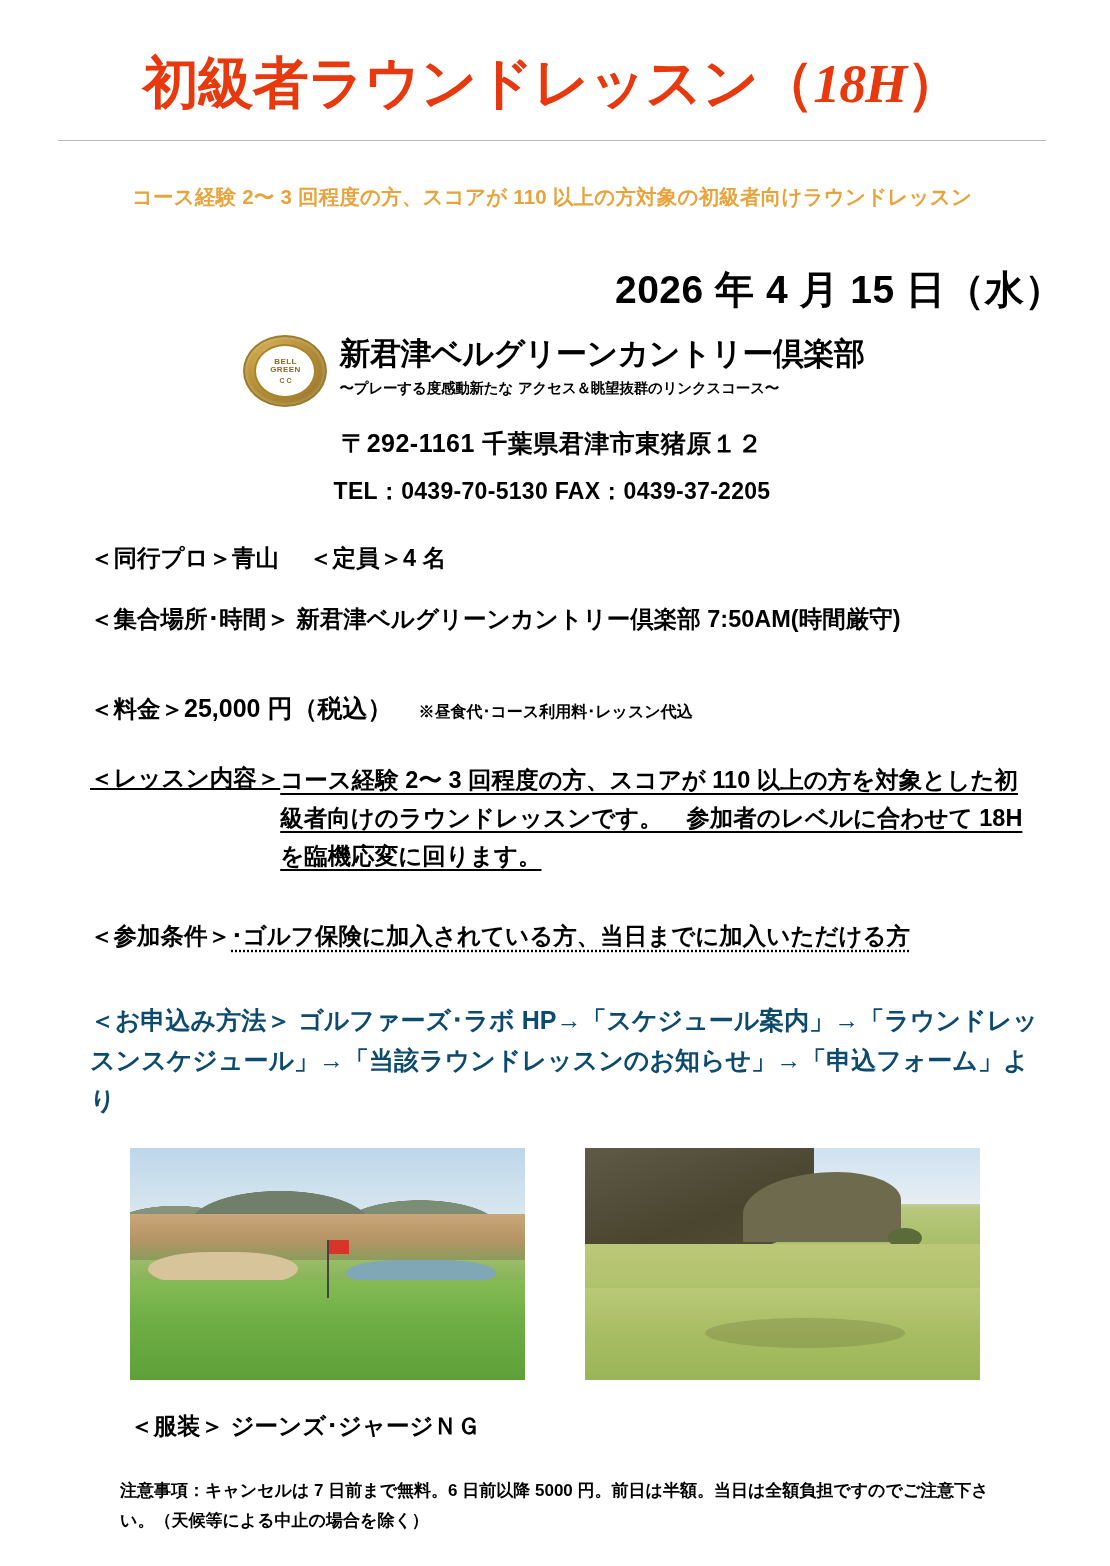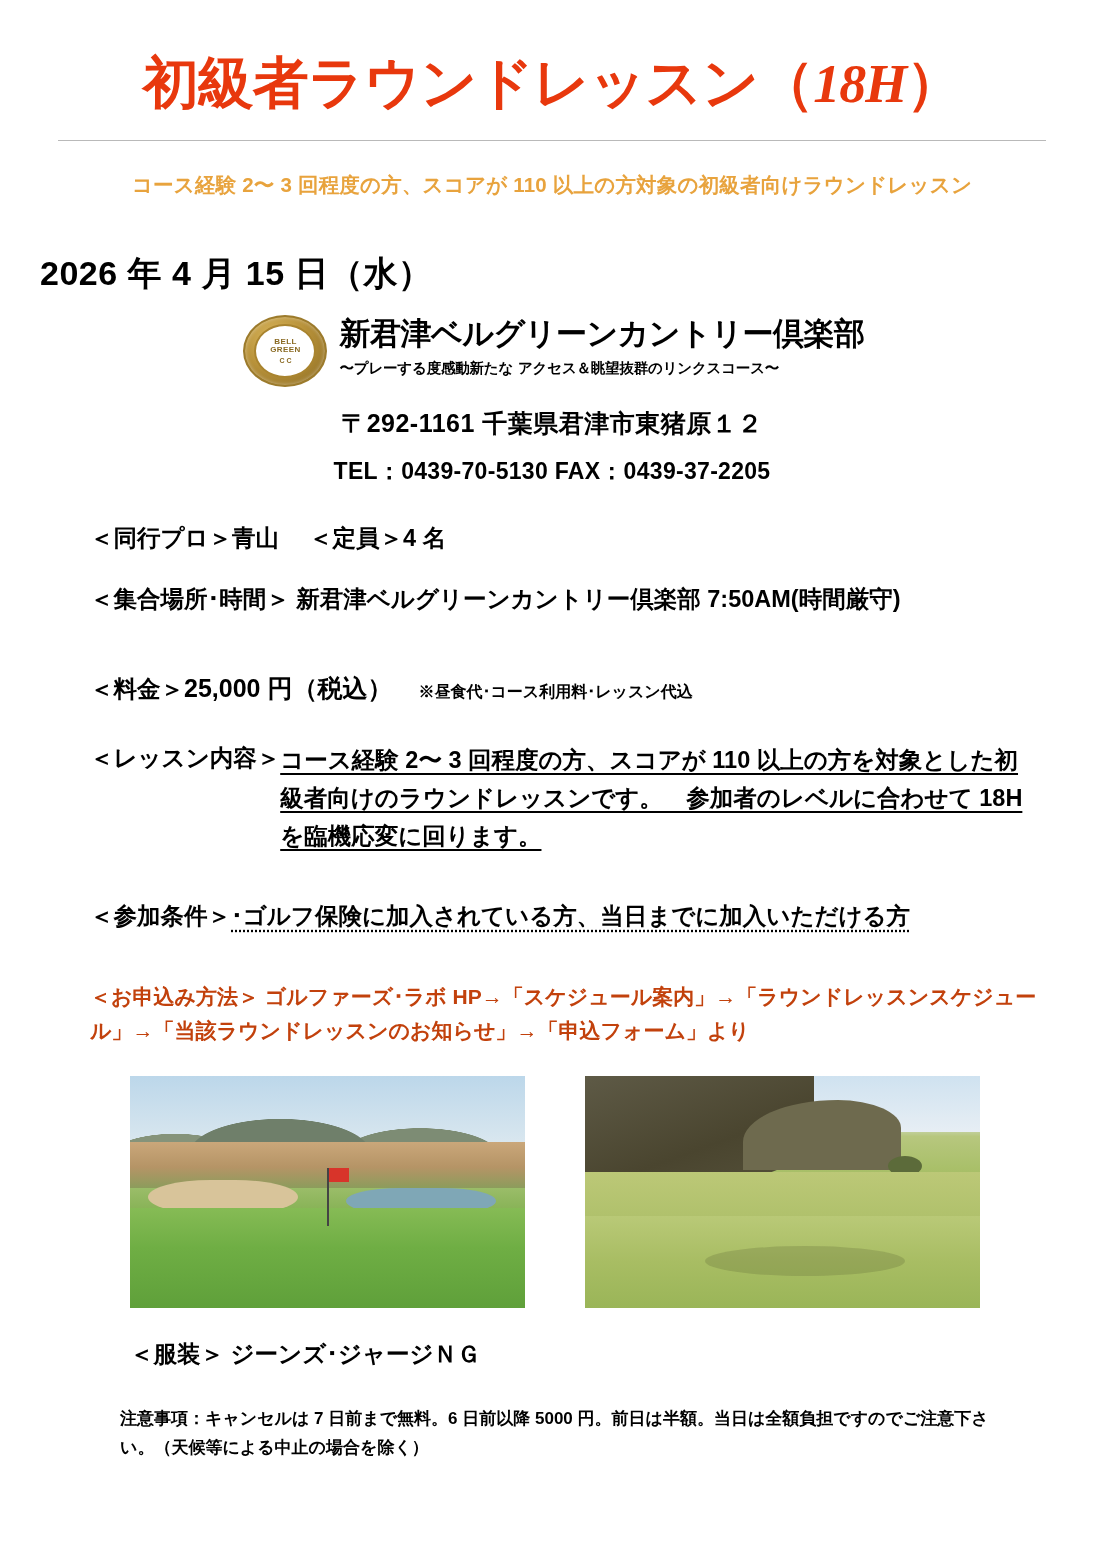--- a/index.html
+++ b/index.html
@@ -44,28 +44,28 @@
     border-top: 1px solid #b9b9b9;
     margin: 18px 18px 0 18px;
   }
 
   
   .lead {
     text-align: center;
     color: #e8a33d;
     font-size: 20.5px;
     font-weight: bold;
-    margin-top: 30px;
+    margin-top: 42px;
     letter-spacing: 0.2px;
   }
 
   
   .date {
-    text-align: left;
-    font-size: 34px;
+    text-align: right;
+    font-size: 39px;
     font-weight: bold;
     margin-top: 52px;
     letter-spacing: 0.5px;
   }
 
   
   .club-row {
     display: flex;
     align-items: flex-start;
     justify-content: center;
@@ -167,40 +167,40 @@
   .fee-note {
     font-size: 16px;
     font-weight: bold;
     margin-left: 26px;
   }
   .row-lesson {
     display: flex;
     align-items: flex-start;
     margin-top: 34px;
   }
-  .row-lesson .lbl { flex: none; }
+  .row-lesson .lbl { flex: none; text-decoration: underline; }
   .row-lesson .txt {
     text-decoration: underline;
     text-underline-offset: 5px;
     line-height: 1.62;
   }
   .row-cond {
     margin-top: 44px;
     display: flex;
     align-items: center;
   }
   .row-cond .txt {
     text-decoration: underline dotted;
     text-underline-offset: 6px;
   }
 
   .apply {
     margin-top: 46px;
-    color: #c2410c;
-    font-size: 21px;
+    color: #0c4a6e;
+    font-size: 25px;
     font-weight: bold;
     line-height: 1.6;
     padding-left: 50px;
     padding-right: 20px;
   }
 
   
   .photos {
     display: flex;
     gap: 60px;

